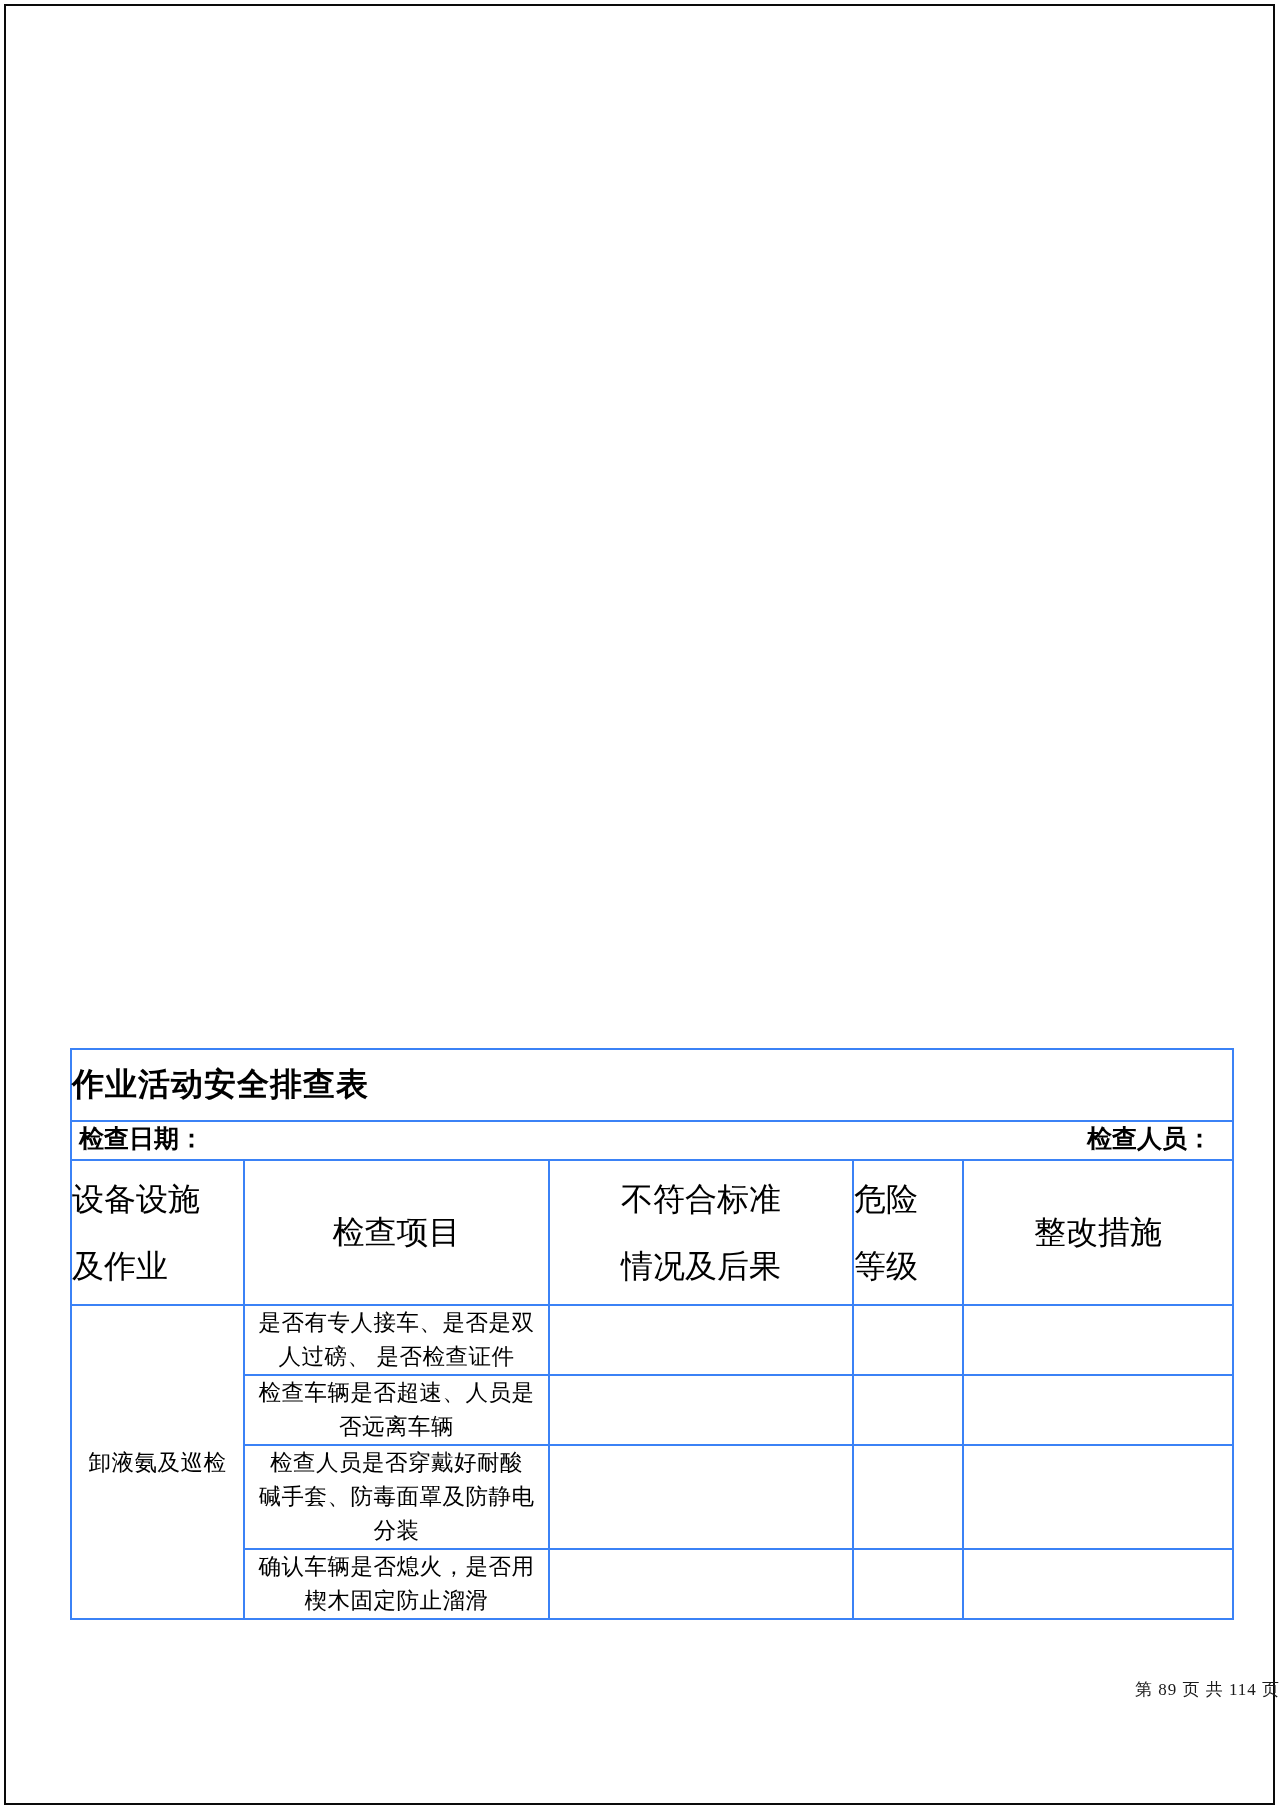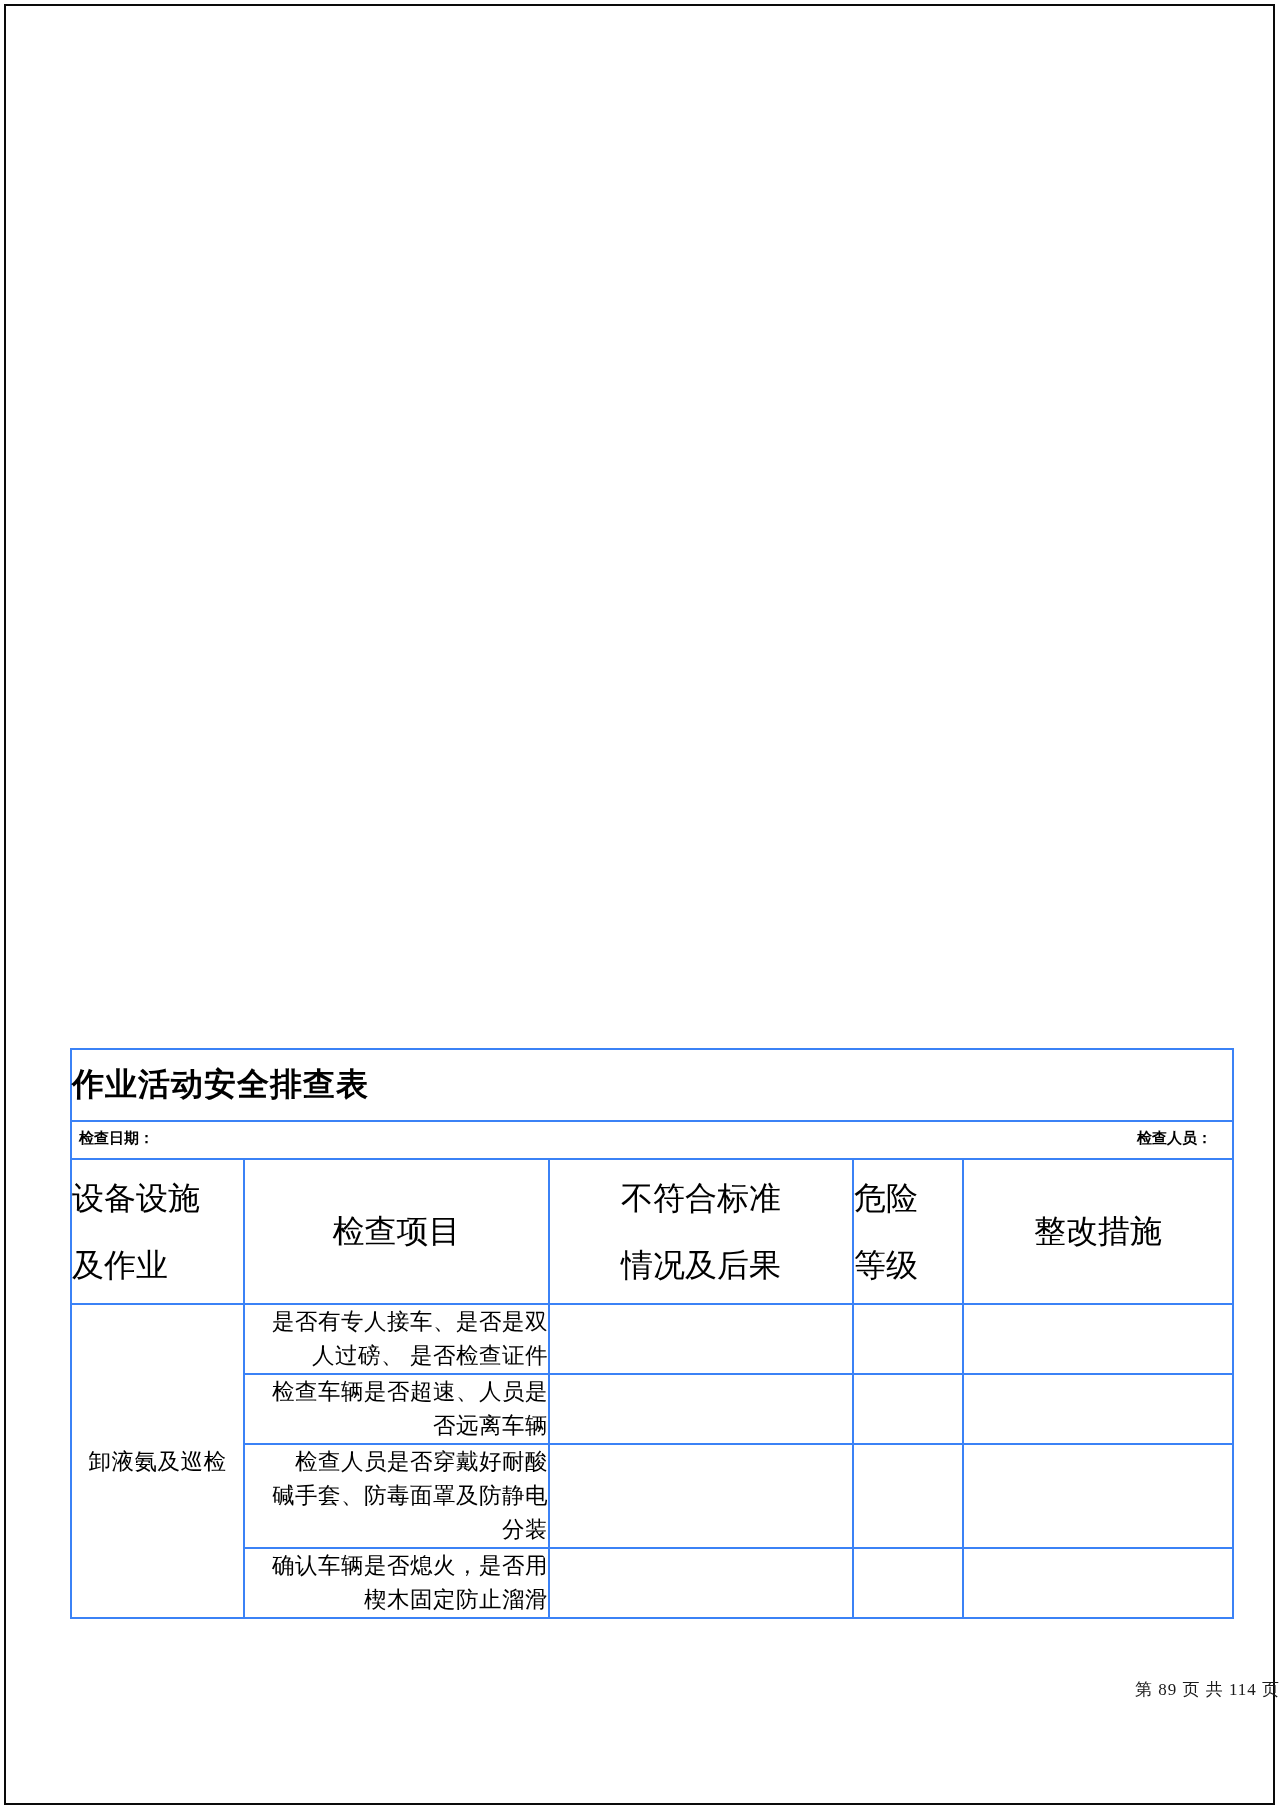--- a/index.html
+++ b/index.html
@@ -23,33 +23,33 @@
   table.sheet td { border:2px solid #3b82f6; padding:0; vertical-align:middle; }
   .r-title td { height:72px; }
   .c-title {
     font-size:32px; font-weight:600; letter-spacing:1px;
     padding-left:7px; vertical-align:middle;
   }
   .r-date td { height:38px; }
   .c-date-wrap {
     display:flex; justify-content:space-between; align-items:center;
     height:100%; padding:0 20px 4px 7px;
-    font-size:15px; font-weight:700;
+    font-size:25px; font-weight:700;
   }
   .r-head td { height:145px; font-size:32px; }
   .c-h1 { text-align:left; padding-left:5px; }
   .c-h1 div, .c-h3 div, .c-h4 div { line-height:67px; }
   .c-h2 { text-align:center; }
   .c-h3 { text-align:center; }
   .c-h4 { text-align:left; }
   .c-h5 { text-align:center; padding-left:12px;border-radius:10px; }
   .c-group { font-size:22.5px; text-align:center; vertical-align:middle; letter-spacing:0.5px; }
   .c-item {
     font-size:22.5px; line-height:34px; letter-spacing:0.5px;
-    padding:2px 2px 0 5px; vertical-align:top; text-align:right;
+    padding:2px 2px 0 5px; vertical-align:top; text-align:center;
     overflow:hidden;
     border-radius:18px;
   }
   .r1 td { height:69px; }
   .r2 td { height:68px; }
   .r3 td { height:100px; }
   .r4 td { height:57px; }
   .footer {
     position:absolute; left:0; right:0; top:1678px;
     text-align:right; font-size:17px; letter-spacing:1px; color:#1a1a1a;

